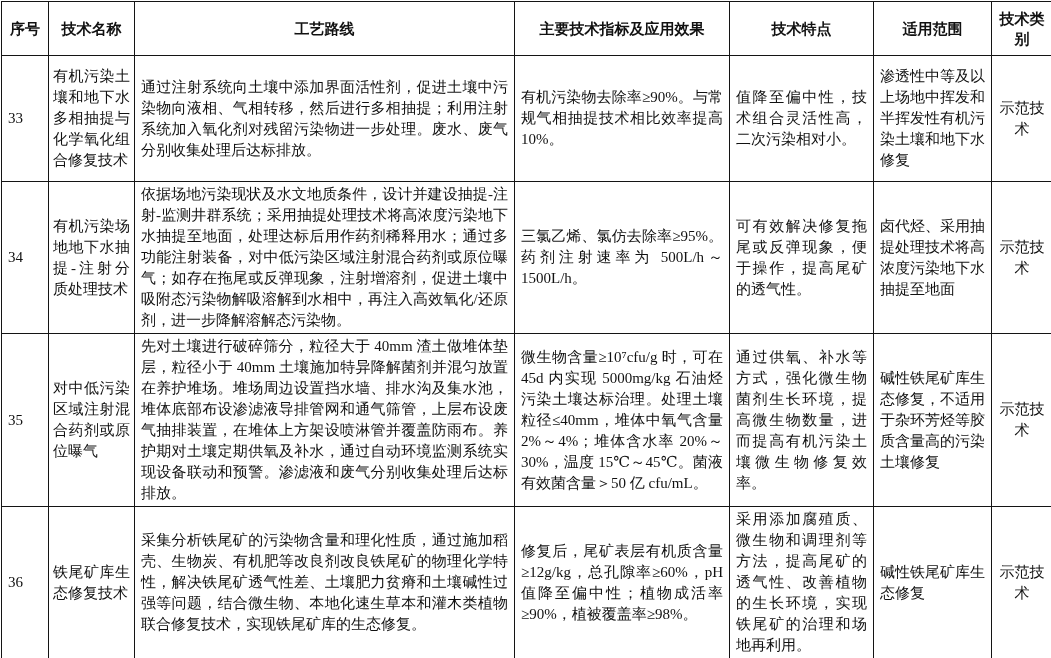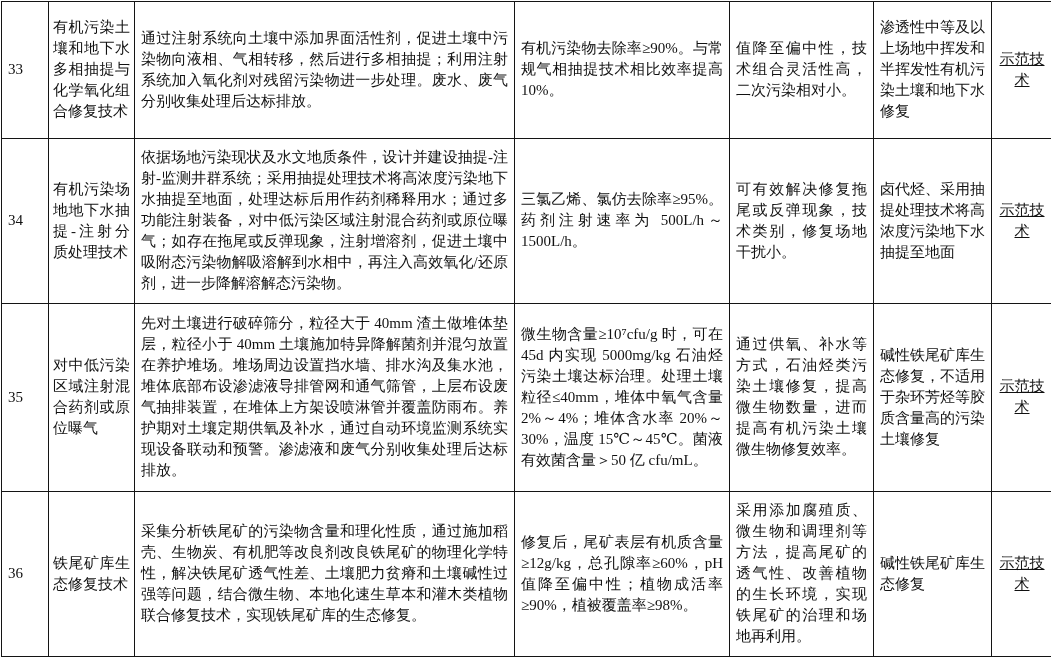--- a/index.html
+++ b/index.html
@@ -51,61 +51,69 @@
     padding: 2px 4px;
     font-family: Liberation Serif, serif;
   }
   td.c-process, td.c-indicators, td.c-features, td.c-scope {
     text-align: justify;
     text-justify: inter-ideograph;
   }
   td.c-category {
     text-align: center;
     padding: 2px 4px;
-    text-decoration: underline;
   }
 </style>
 </head>
 <body>
 
 <table class="tech-table">
   <colgroup>
     <col style="width:47px">
     <col style="width:86px">
     <col style="width:380px">
     <col style="width:215px">
     <col style="width:144px">
     <col style="width:118px">
     <col style="width:61px">
   </colgroup>
   <tbody>
+      <tr style="height:54px">
+    <th>序号</th>
+    <th>技术名称</th>
+    <th>工艺路线</th>
+    <th>主要技术指标及应用效果</th>
+    <th>技术特点</th>
+    <th>适用范围</th>
+    <th>技术类别</th>
+  </tr>
   <tr style="height:126px">
     <td class="c-no">33</td>
     <td class="c-name">有机污染土壤和地下水多相抽提与化学氧化组合修复技术</td>
     <td class="c-process">通过注射系统向土壤中添加界面活性剂，促进土壤中污染物向液相、气相转移，然后进行多相抽提；利用注射系统加入氧化剂对残留污染物进一步处理。废水、废气分别收集处理后达标排放。</td>
     <td class="c-indicators">有机污染物去除率≥90%。与常规气相抽提技术相比效率提高 10%。</td>
     <td class="c-features">值降至偏中性，技术组合灵活性高，二次污染相对小。</td>
     <td class="c-scope">渗透性中等及以上场地中挥发和半挥发性有机污染土壤和地下水修复</td>
     <td class="c-category">示范技术</td>
   </tr>
   <tr style="height:120px">
     <td class="c-no">34</td>
     <td class="c-name">有机污染场地地下水抽提-注射分质处理技术</td>
     <td class="c-process">依据场地污染现状及水文地质条件，设计并建设抽提-注射-监测井群系统；采用抽提处理技术将高浓度污染地下水抽提至地面，处理达标后用作药剂稀释用水；通过多功能注射装备，对中低污染区域注射混合药剂或原位曝气；如存在拖尾或反弹现象，注射增溶剂，促进土壤中吸附态污染物解吸溶解到水相中，再注入高效氧化/还原剂，进一步降解溶解态污染物。</td>
     <td class="c-indicators">三氯乙烯、氯仿去除率≥95%。药剂注射速率为 500L/h～1500L/h。</td>
-    <td class="c-features">可有效解决修复拖尾或反弹现象，技术类别，修复场地干扰小。</td>
+    <td class="c-features">可有效解决修复拖尾或反弹现象，便于操作，提高尾矿的透气性。</td>
     <td class="c-scope">卤代烃、采用抽提处理技术将高浓度污染地下水抽提至地面</td>
     <td class="c-category">示范技术</td>
   </tr>
   <tr style="height:132px">
     <td class="c-no">35</td>
     <td class="c-name">对中低污染区域注射混合药剂或原位曝气</td>
     <td class="c-process">先对土壤进行破碎筛分，粒径大于 40mm 渣土做堆体垫层，粒径小于 40mm 土壤施加特异降解菌剂并混匀放置在养护堆场。堆场周边设置挡水墙、排水沟及集水池，堆体底部布设渗滤液导排管网和通气筛管，上层布设废气抽排装置，在堆体上方架设喷淋管并覆盖防雨布。养护期对土壤定期供氧及补水，通过自动环境监测系统实现设备联动和预警。渗滤液和废气分别收集处理后达标排放。</td>
     <td class="c-indicators">微生物含量≥10⁷cfu/g 时，可在 45d 内实现 5000mg/kg 石油烃污染土壤达标治理。处理土壤粒径≤40mm，堆体中氧气含量 2%～4%；堆体含水率 20%～30%，温度 15℃～45℃。菌液有效菌含量＞50 亿 cfu/mL。</td>
-    <td class="c-features">通过供氧、补水等方式，石油烃类污染土壤修复，提高微生物数量，进而提高有机污染土壤微生物修复效率。</td>
+    <td class="c-features">通过供氧、补水等方式，强化微生物菌剂生长环境，提高微生物数量，进而提高有机污染土壤微生物修复效率。</td>
     <td class="c-scope">碱性铁尾矿库生态修复，不适用于杂环芳烃等胶质含量高的污染土壤修复</td>
     <td class="c-category">示范技术</td>
   </tr>
   <tr style="height:103px">
     <td class="c-no">36</td>
     <td class="c-name">铁尾矿库生态修复技术</td>
     <td class="c-process">采集分析铁尾矿的污染物含量和理化性质，通过施加稻壳、生物炭、有机肥等改良剂改良铁尾矿的物理化学特性，解决铁尾矿透气性差、土壤肥力贫瘠和土壤碱性过强等问题，结合微生物、本地化速生草本和灌木类植物联合修复技术，实现铁尾矿库的生态修复。</td>
     <td class="c-indicators">修复后，尾矿表层有机质含量≥12g/kg，总孔隙率≥60%，pH 值降至偏中性；植物成活率≥90%，植被覆盖率≥98%。</td>
     <td class="c-features">采用添加腐殖质、微生物和调理剂等方法，提高尾矿的透气性、改善植物的生长环境，实现铁尾矿的治理和场地再利用。</td>
     <td class="c-scope">碱性铁尾矿库生态修复</td>

